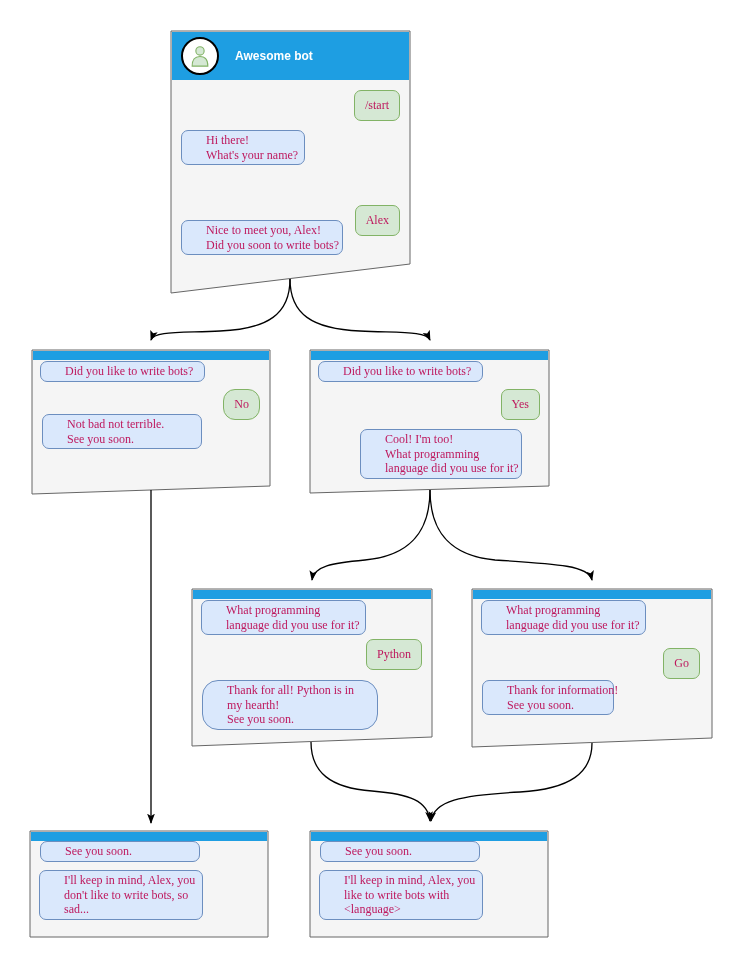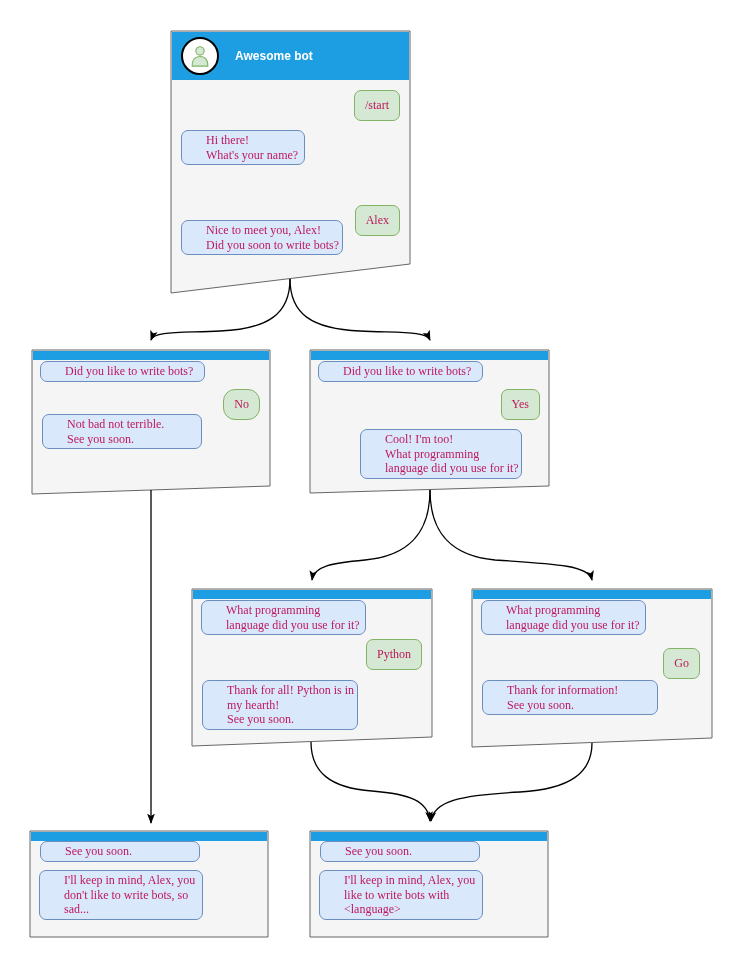--- a/index.html
+++ b/index.html
@@ -80,31 +80,31 @@
     <div class="bubble bot" style="left:10px;top:79px;width:162px;margin-left:40px;">Cool! I'm too!
 What programming
 language did you use for it?</div>
   </div>
 
   <div class="win" style="left:192px;top:589px;width:240px;height:157px;">
     <div class="titlebar"></div>
     <div class="bubble bot" style="left:9px;top:11px;width:165px;">What programming
 language did you use for it?</div>
     <div class="bubble user" style="right:10px;top:50px;margin-left:36px;">Python</div>
-    <div class="bubble bot" style="left:10px;top:91px;width:156px;">Thank for all! Python is in
+    <div class="bubble bot" style="left:10px;top:91px;width:176px;border-radius:16px;">Thank for all! Python is in
 my hearth!
 See you soon.</div>
   </div>
 
   <div class="win" style="left:472px;top:589px;width:240px;height:158px;">
     <div class="titlebar"></div>
     <div class="bubble bot" style="left:9px;top:11px;width:165px;">What programming
 language did you use for it?</div>
     <div class="bubble user" style="right:12px;top:59px;">Go</div>
-    <div class="bubble bot" style="left:10px;top:91px;width:176px;">Thank for information!
+    <div class="bubble bot" style="left:10px;top:91px;width:132px;">Thank for information!
 See you soon.</div>
   </div>
 
   <div class="win" style="left:30px;top:831px;width:238px;height:106px;">
     <div class="titlebar"></div>
     <div class="bubble bot" style="left:10px;top:10px;width:160px;">See you soon.</div>
     <div class="bubble bot" style="left:9px;top:39px;width:164px;">I'll keep in mind, Alex, you
 don't like to write bots, so
 sad...</div>
   </div>

